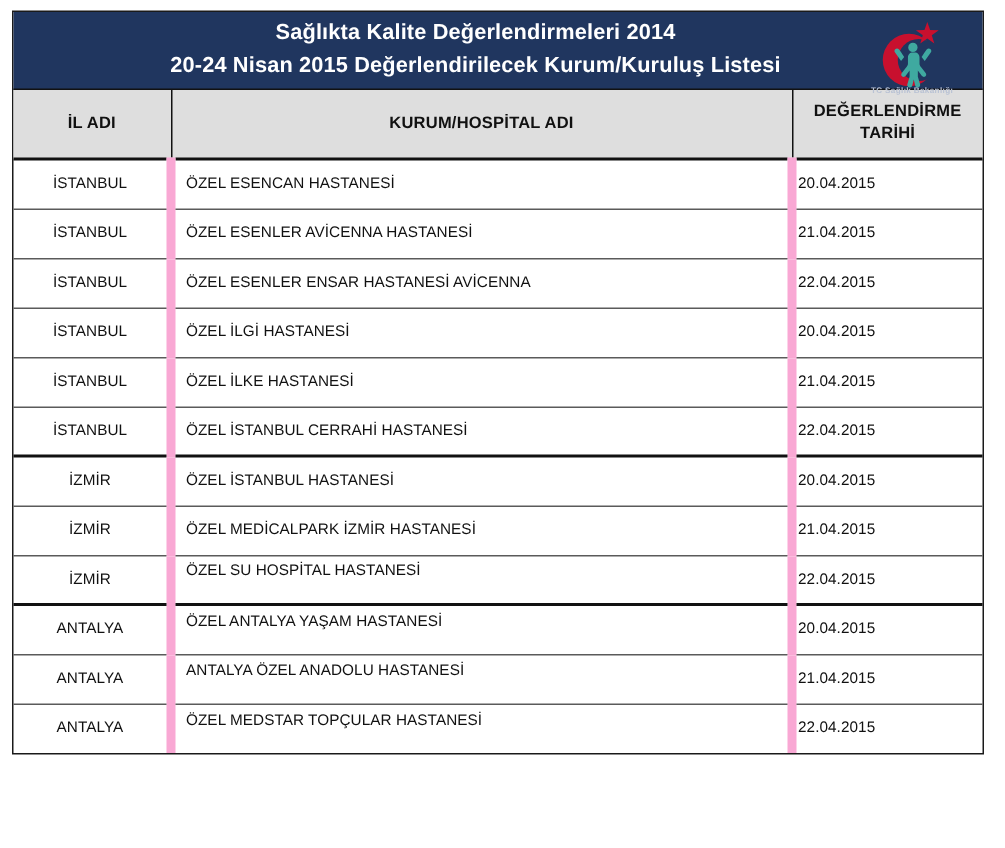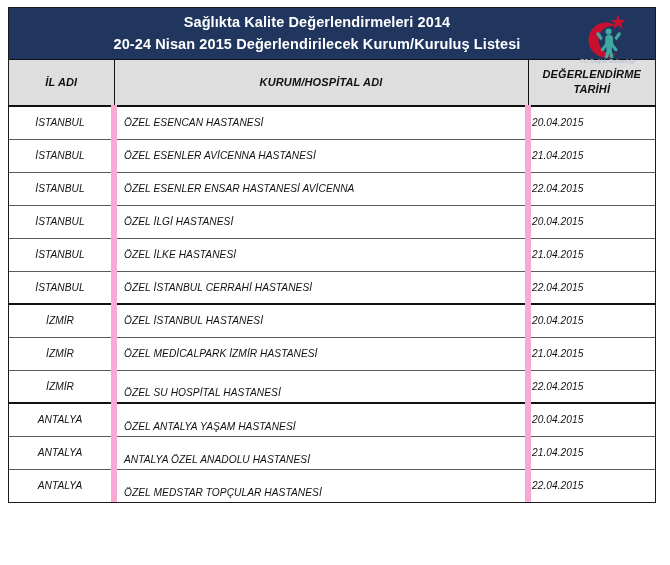--- a/index.html
+++ b/index.html
@@ -100,21 +100,20 @@
     letter-spacing: -0.05px;
     white-space: nowrap;
     margin-top: 1px;
   }
 
   
   table.listing {
     border-collapse: collapse;
     width: 100%;
     table-layout: fixed;
-    font-style: italic;
   }
   table.listing col.c-city  { width: 105px; }
   table.listing col.c-name  { width: 414px; }
   table.listing col.c-date  { width: 127px; }
 
   table.listing th {
     background: #DEDEDE;
     color: #111111;
     font-size: 11px;
     font-weight: bold;
@@ -149,21 +148,21 @@
     vertical-align: middle;
     padding-left: 7px;
   }
   td.date {
     text-align: left;
     vertical-align: middle;
     letter-spacing: 0.1px;
   }
 
   
-  tr.low td.name { vertical-align: bottom; padding-bottom: 4px; }
+  tr.low td.name { vertical-align: bottom; padding-bottom: 16px; }
 
   
   tr.group-end > td { border-bottom: 2px solid #111111; }
   
   tr.last-row > td { border-bottom: none; }
 </style>
 </head>
 <body>
 
 <div id="page">

